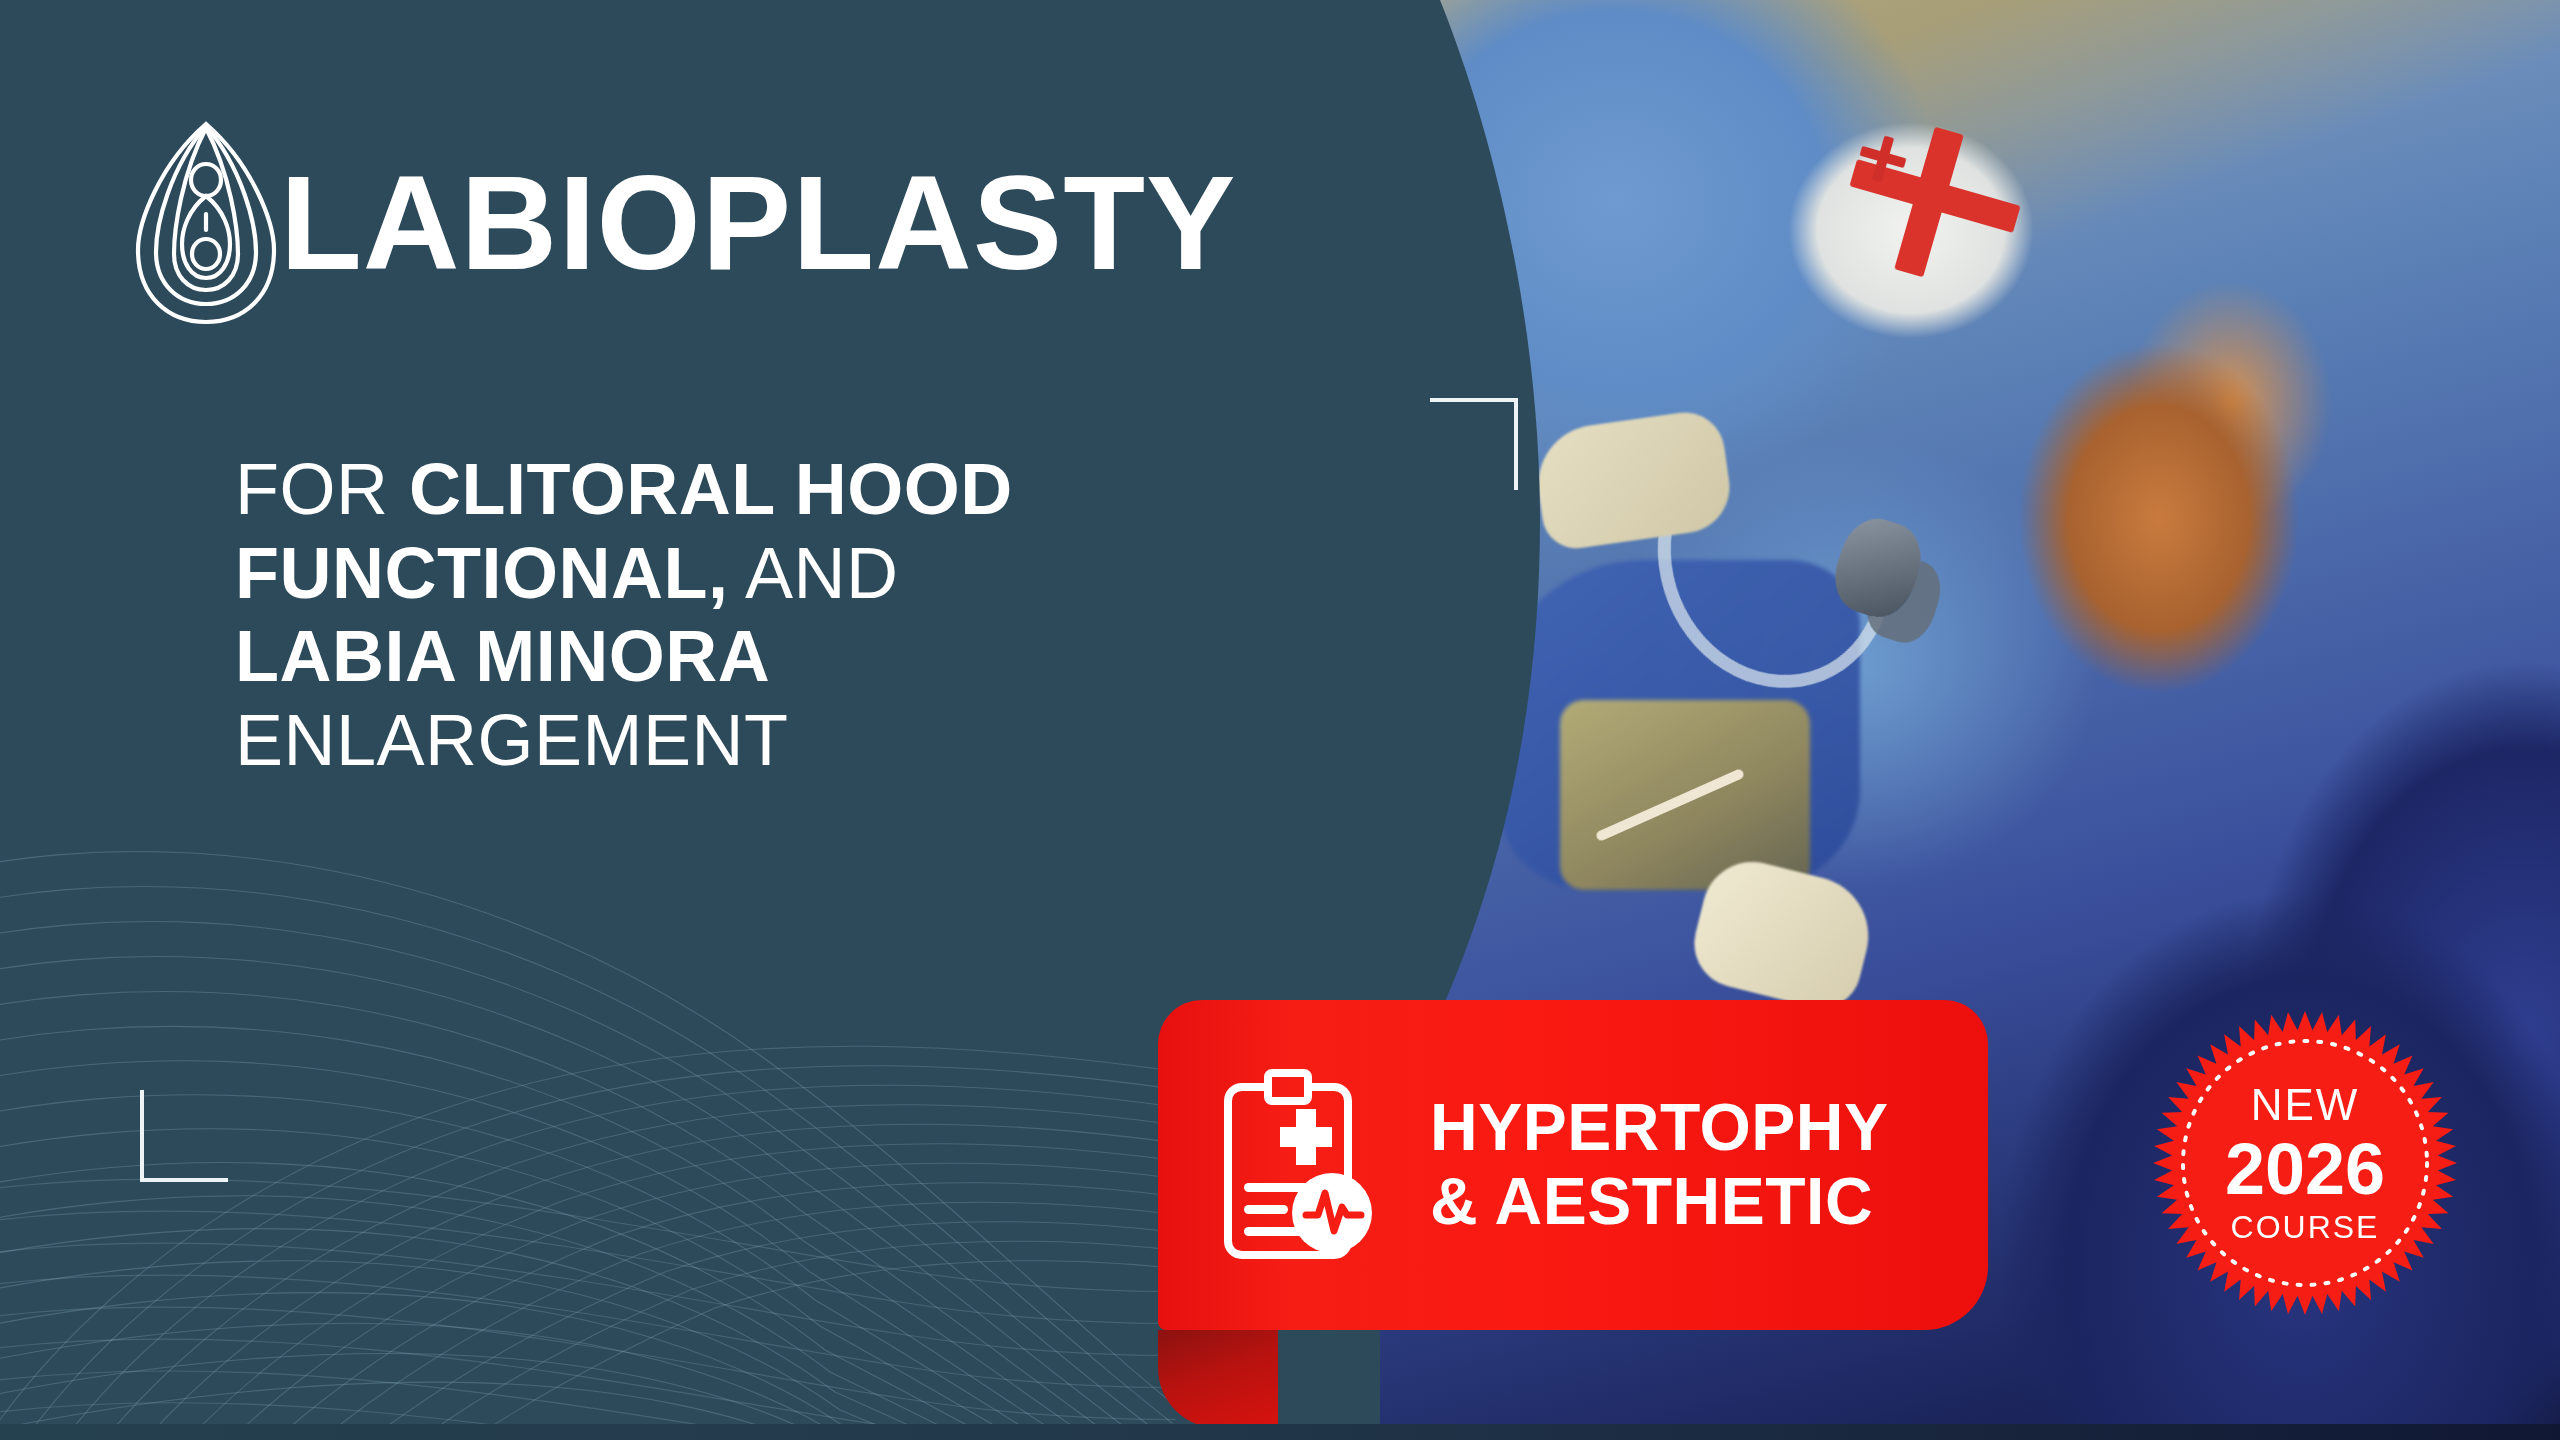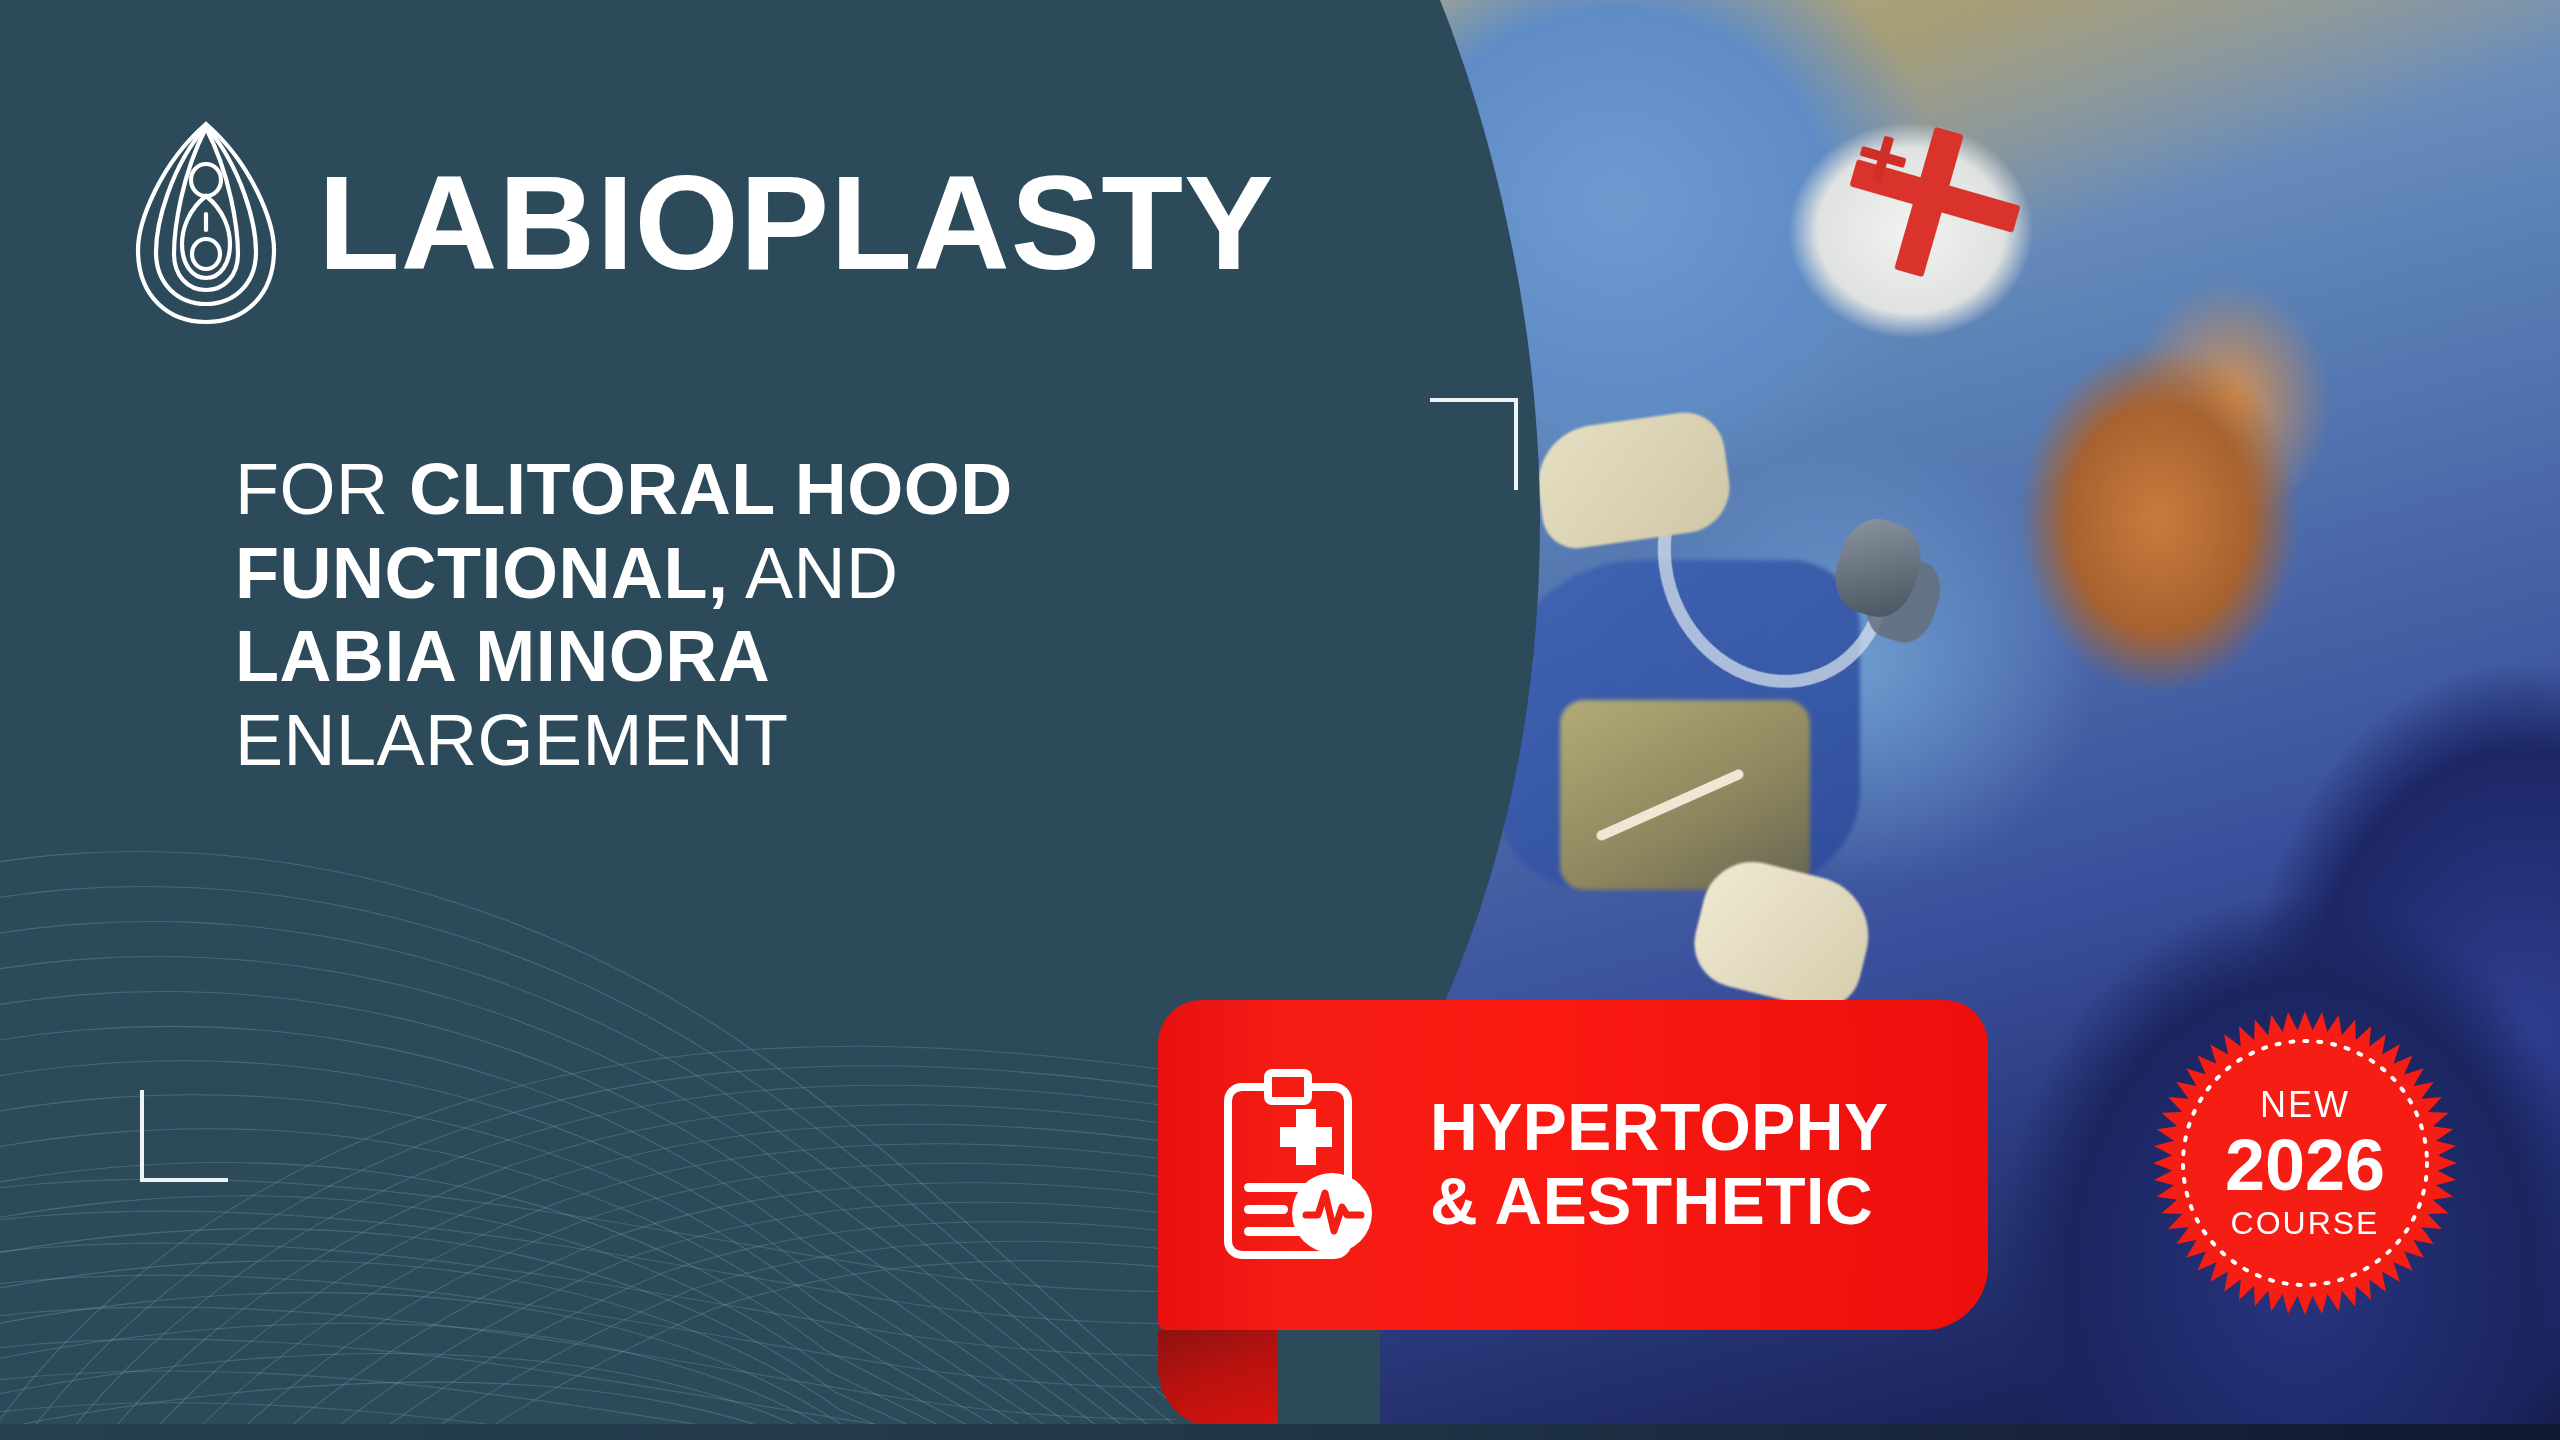--- a/index.html
+++ b/index.html
@@ -128,21 +128,20 @@
   }
 
   
   .waves { position:absolute; left:-120px; bottom:-110px; width:1500px; height:820px; opacity:.55; }
   .waves-bottom { position:absolute; left:0; bottom:0; width:1500px; height:280px; opacity:.5; }
 
   
   .logo-row { position:absolute; left:132px; top:118px; display:flex; align-items:center; }
   .logo-mark { width:148px; height:210px; flex:none; }
   .logo-text {
-    margin-left:38px;
     font-size:134px; font-weight:700; letter-spacing:1px;
     color:#ffffff; line-height:1; white-space:nowrap;
   }
 
   
   .subhead {
     position:absolute; left:235px; top:448px;
     width:1250px;
     color:#ffffff;
     font-size:72px; line-height:1.16;
@@ -179,21 +178,21 @@
     font-size:66px; font-weight:800; line-height:1.12; letter-spacing:.5px;
   }
 
   
   .badge { position:absolute; left:2150px; top:1008px; width:310px; height:310px; }
   .badge-txt {
     position:absolute; inset:0;
     display:flex; flex-direction:column; align-items:center; justify-content:center;
     color:#ffffff; text-align:center; line-height:1;
   }
-  .badge-new    { font-size:36px; font-weight:400; letter-spacing:2px; }
+  .badge-new    { font-size:44px; font-weight:400; letter-spacing:2px; }
   .badge-year   { font-size:72px; font-weight:800; letter-spacing:0px; margin:6px 0 6px; }
   .badge-course { font-size:32px; font-weight:400; letter-spacing:2px; }
 
   
   .bottom-strip {
     position:absolute; left:0; bottom:0; width:2560px; height:16px;
     background:linear-gradient(90deg,#25404f 0%,#22384a 45%,#101733 100%);
   }
 </style>
 </head>

